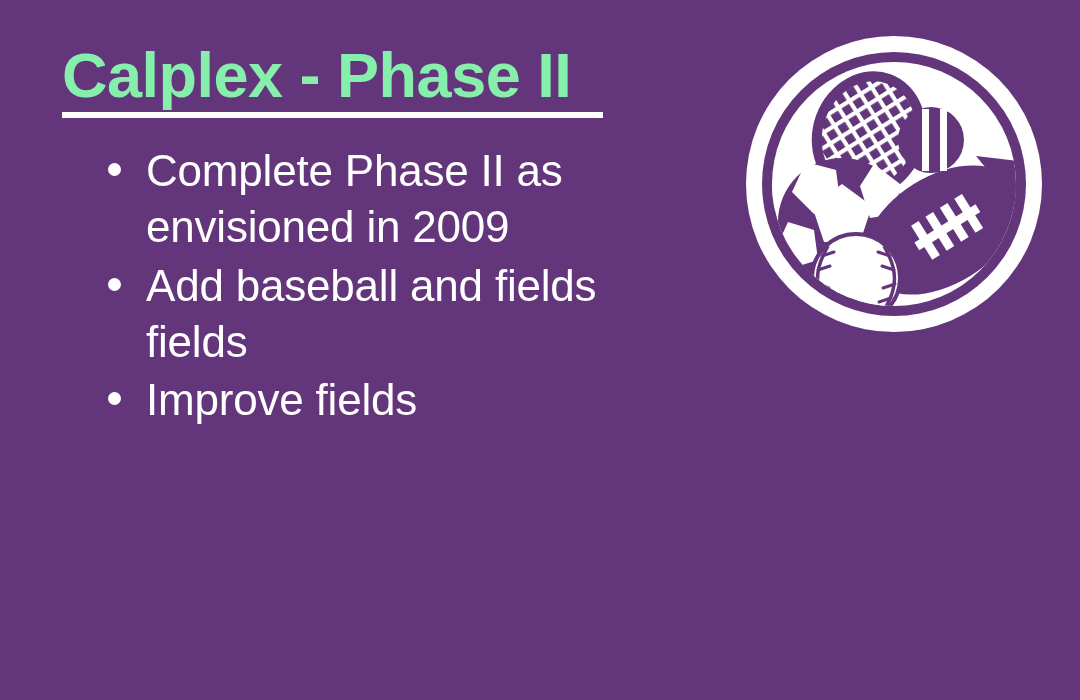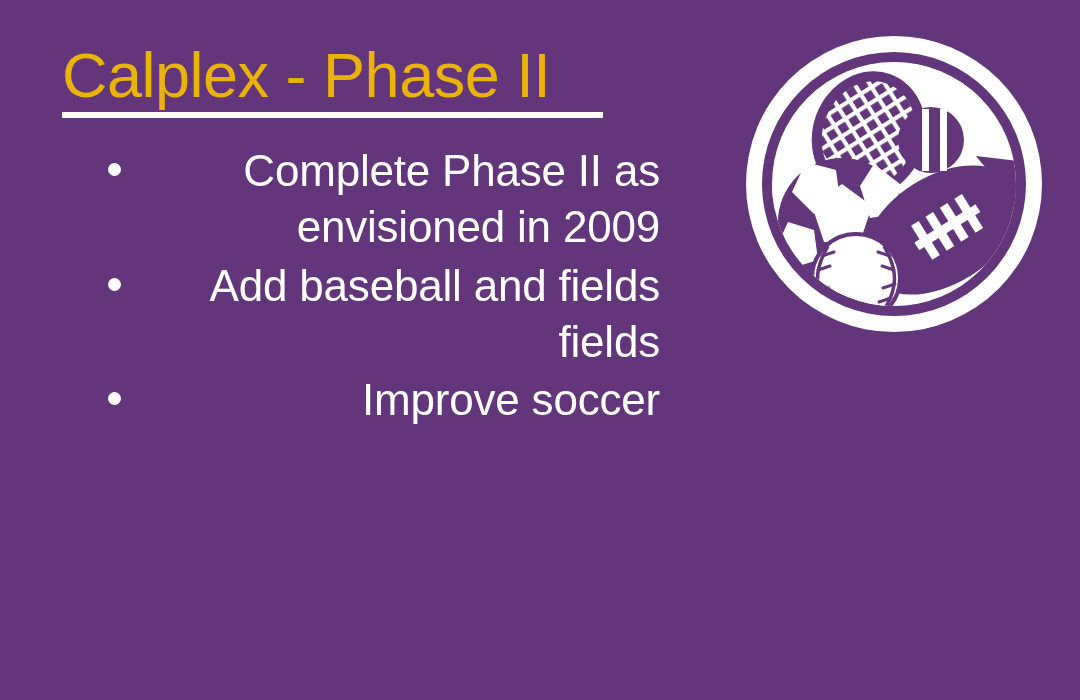--- a/index.html
+++ b/index.html
@@ -17,43 +17,42 @@
     width: 1080px;
     height: 700px;
     background: #63357b;
     box-sizing: border-box;
   }
   .slide-title {
     position: absolute;
     left: 62px;
     top: 44px;
     font-size: 63px;
-    font-weight: normal;
-    color: #eab308;
+    font-weight: bold;
+    color: #86efac;
     letter-spacing: -0.5px;
     line-height: 1.0;
     white-space: nowrap;
   }
   .title-underline {
     position: absolute;
     left: 62px;
     top: 112px;
     width: 541px;
     height: 6px;
     background: #ffffff;
   }
   .bullet-list {
     position: absolute;
     left: 100px;
     top: 143px;
     width: 560px;
     list-style: none;
     margin: 0;
     padding: 0;
-    text-align: right;
   }
   .bullet-item {
     position: relative;
     padding-left: 46px;
     color: #ffffff;
     font-size: 44px;
     font-weight: 400;
     line-height: 1.28;
     margin-bottom: 2px;
     letter-spacing: -0.2px;
@@ -92,21 +91,21 @@
     <li class="bullet-item">
       <span class="bullet-dot"></span>
       <span>Complete Phase II as envisioned in 2009</span>
     </li>
     <li class="bullet-item">
       <span class="bullet-dot"></span>
       <span>Add baseball and fields fields</span>
     </li>
     <li class="bullet-item">
       <span class="bullet-dot"></span>
-      <span>Improve soccer</span>
+      <span>Improve fields</span>
     </li>
   </ul>
 
   <div class="sports-badge">
     <svg viewBox="0 0 300 300" xmlns="http://www.w3.org/2000/svg">
       <defs>
         <clipPath id="innerClip">
           <circle cx="150" cy="150" r="122"></circle>
         </clipPath>
         <pattern id="strings" width="13" height="13" patternUnits="userSpaceOnUse" patternTransform="rotate(38 0 0)">

